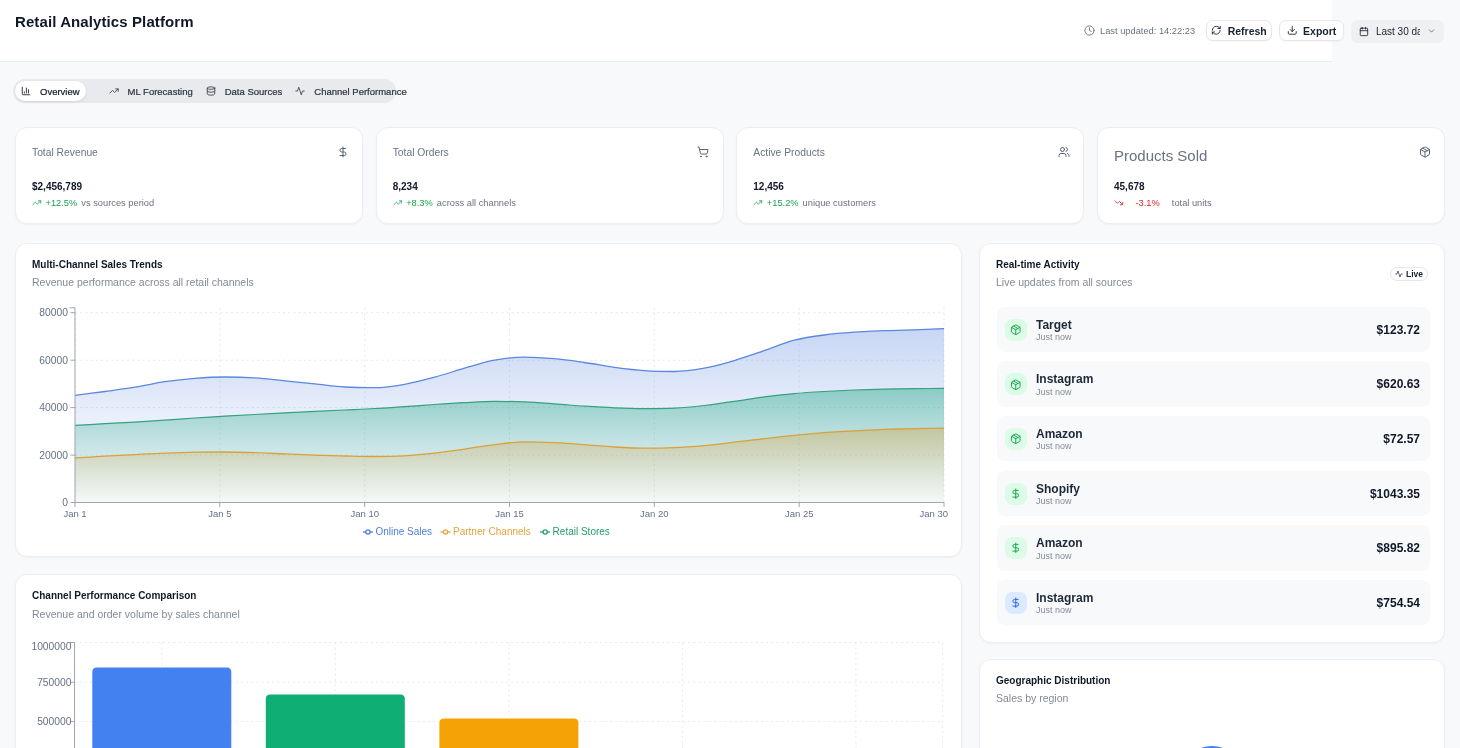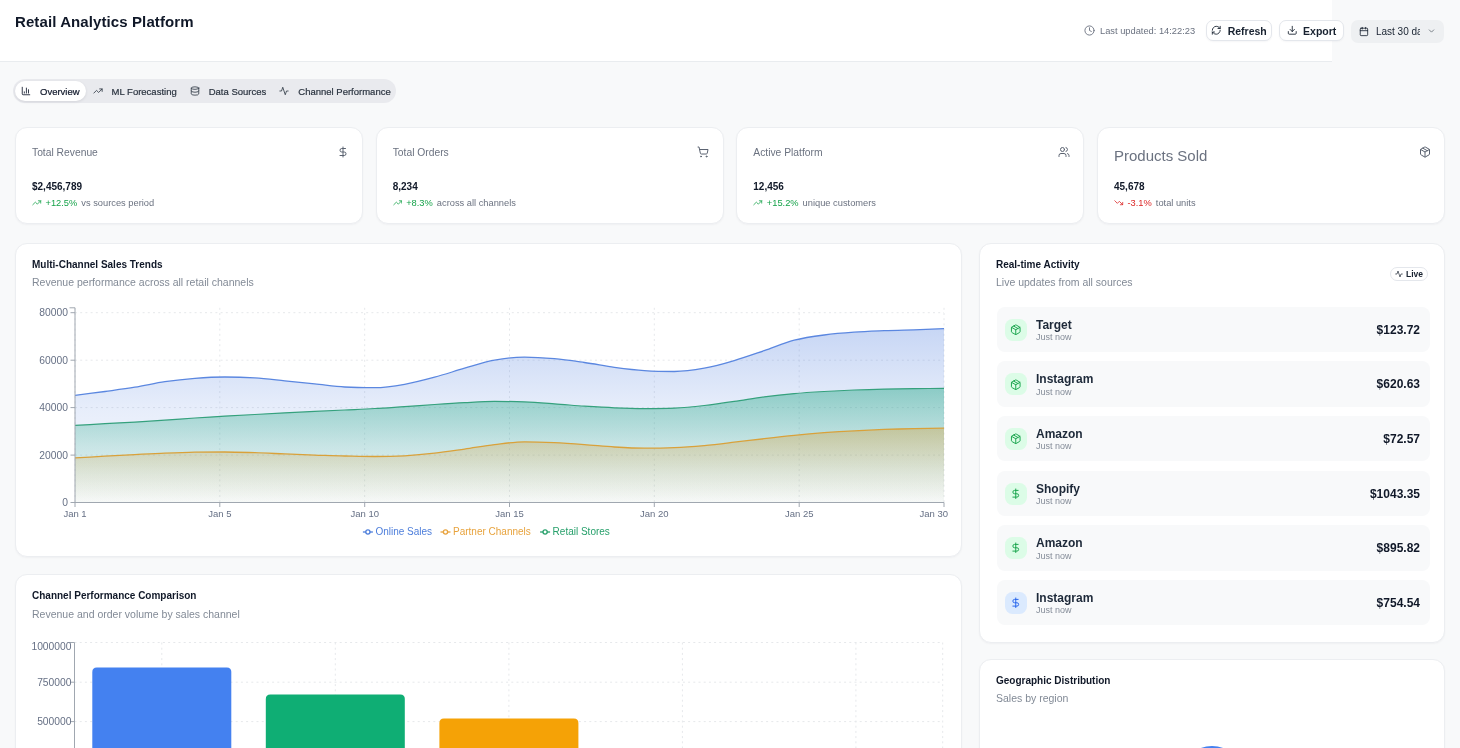--- a/index.html
+++ b/index.html
@@ -66,21 +66,21 @@
 <div class="tabs">
  <div class="tab active">
       <svg width="10" height="10" viewBox="0 0 24 24" fill="none" stroke="#0f172a" stroke-width="2" stroke-linecap="round" stroke-linejoin="round">
         <path d="M3 3v16a2 2 0 0 0 2 2h16"></path>
         <path d="M18 17V9"></path>
         <path d="M13 17V5"></path>
         <path d="M8 17v-3"></path>
       </svg>
       <span>Overview</span>
     </div>
- <div class="tab" style="margin-left:1px">
+ <div class="tab" style="margin-left:17px">
       <svg width="10" height="10" viewBox="0 0 24 24" fill="none" stroke="#303a46" stroke-width="2" stroke-linecap="round" stroke-linejoin="round">
         <polyline points="22 7 13.5 15.5 8.5 10.5 2 17"></polyline>
         <polyline points="16 7 22 7 22 13"></polyline>
       </svg>
       <span>ML Forecasting</span>
     </div>
  <div class="tab" style="margin-left:1px">
       <svg width="10" height="10" viewBox="0 0 24 24" fill="none" stroke="#303a46" stroke-width="2" stroke-linecap="round" stroke-linejoin="round">
         <ellipse cx="12" cy="5" rx="9" ry="3"></ellipse>
         <path d="M3 5V19A9 3 0 0 0 21 19V5"></path>
@@ -127,21 +127,21 @@
  <div style="position:absolute;left:16px;top:70px;display:flex;align-items:center;gap:4px;font-size:9.3px">
    <svg width="9.5" height="9.5" viewBox="0 0 24 24" fill="none" stroke="#16a34a" stroke-width="2" stroke-linecap="round" stroke-linejoin="round">
         <polyline points="22 7 13.5 15.5 8.5 10.5 2 17"></polyline>
         <polyline points="16 7 22 7 22 13"></polyline>
       </svg>
       <span style="color:#16a34a">+8.3%</span>
       <span style="color:#6b7280">across all channels</span>
  </div>
 </div>
 <div class="card" style="left:736.3px;top:127px;width:348px;height:96.5px">
- <div style="position:absolute;left:16px;top:18.5px;font-size:10.3px;color:#6b7280">Active Platform</div>
+ <div style="position:absolute;left:16px;top:18.5px;font-size:10.3px;color:#6b7280">Active Products</div>
  <div style="position:absolute;right:13.5px;top:18px">
       <svg width="12" height="12" viewBox="0 0 24 24" fill="none" stroke="#5a6270" stroke-width="2" stroke-linecap="round" stroke-linejoin="round">
         <path d="M16 21v-2a4 4 0 0 0-4-4H6a4 4 0 0 0-4 4v2"></path>
         <circle cx="9" cy="7" r="4"></circle>
         <path d="M22 21v-2a4 4 0 0 0-3-3.87"></path>
         <path d="M16 3.13a4 4 0 0 1 0 7.75"></path>
       </svg>
     </div>
  <div style="position:absolute;left:16px;top:52.5px;font-size:10px;font-weight:700;color:#101828">12,456</div>
  <div style="position:absolute;left:16px;top:70px;display:flex;align-items:center;gap:4px;font-size:9.3px">
@@ -157,21 +157,21 @@
  <div style="position:absolute;left:16px;top:18.5px;font-size:15px;color:#6b7280">Products Sold</div>
  <div style="position:absolute;right:13.5px;top:18px">
       <svg width="12" height="12" viewBox="0 0 24 24" fill="none" stroke="#5a6270" stroke-width="2" stroke-linecap="round" stroke-linejoin="round">
         <path d="M11 21.73a2 2 0 0 0 2 0l7-4A2 2 0 0 0 21 16V8a2 2 0 0 0-1-1.73l-7-4a2 2 0 0 0-2 0l-7 4A2 2 0 0 0 3 8v8a2 2 0 0 0 1 1.73z"></path>
         <path d="M12 22V12"></path>
         <polyline points="3.29 7 12 12 20.71 7"></polyline>
         <line x1="7.5" y1="4.27" x2="16.5" y2="9.42"></line>
       </svg>
     </div>
  <div style="position:absolute;left:16px;top:52.5px;font-size:10px;font-weight:700;color:#101828">45,678</div>
- <div style="position:absolute;left:16px;top:70px;display:flex;align-items:center;gap:4px;font-size:9.3px">
+ <div style="position:absolute;left:16px;top:70px;display:flex;align-items:center;gap:12px;font-size:9.3px">
    <svg width="9.5" height="9.5" viewBox="0 0 24 24" fill="none" stroke="#dc2626" stroke-width="2" stroke-linecap="round" stroke-linejoin="round">
         <polyline points="22 17 13.5 8.5 8.5 13.5 2 7"></polyline>
         <polyline points="16 17 22 17 22 11"></polyline>
       </svg>
       <span style="color:#dc2626">-3.1%</span>
       <span style="color:#6b7280">total units</span>
  </div>
 </div>
 
 <div class="card" style="left:15px;top:243px;width:947px;height:314px">

